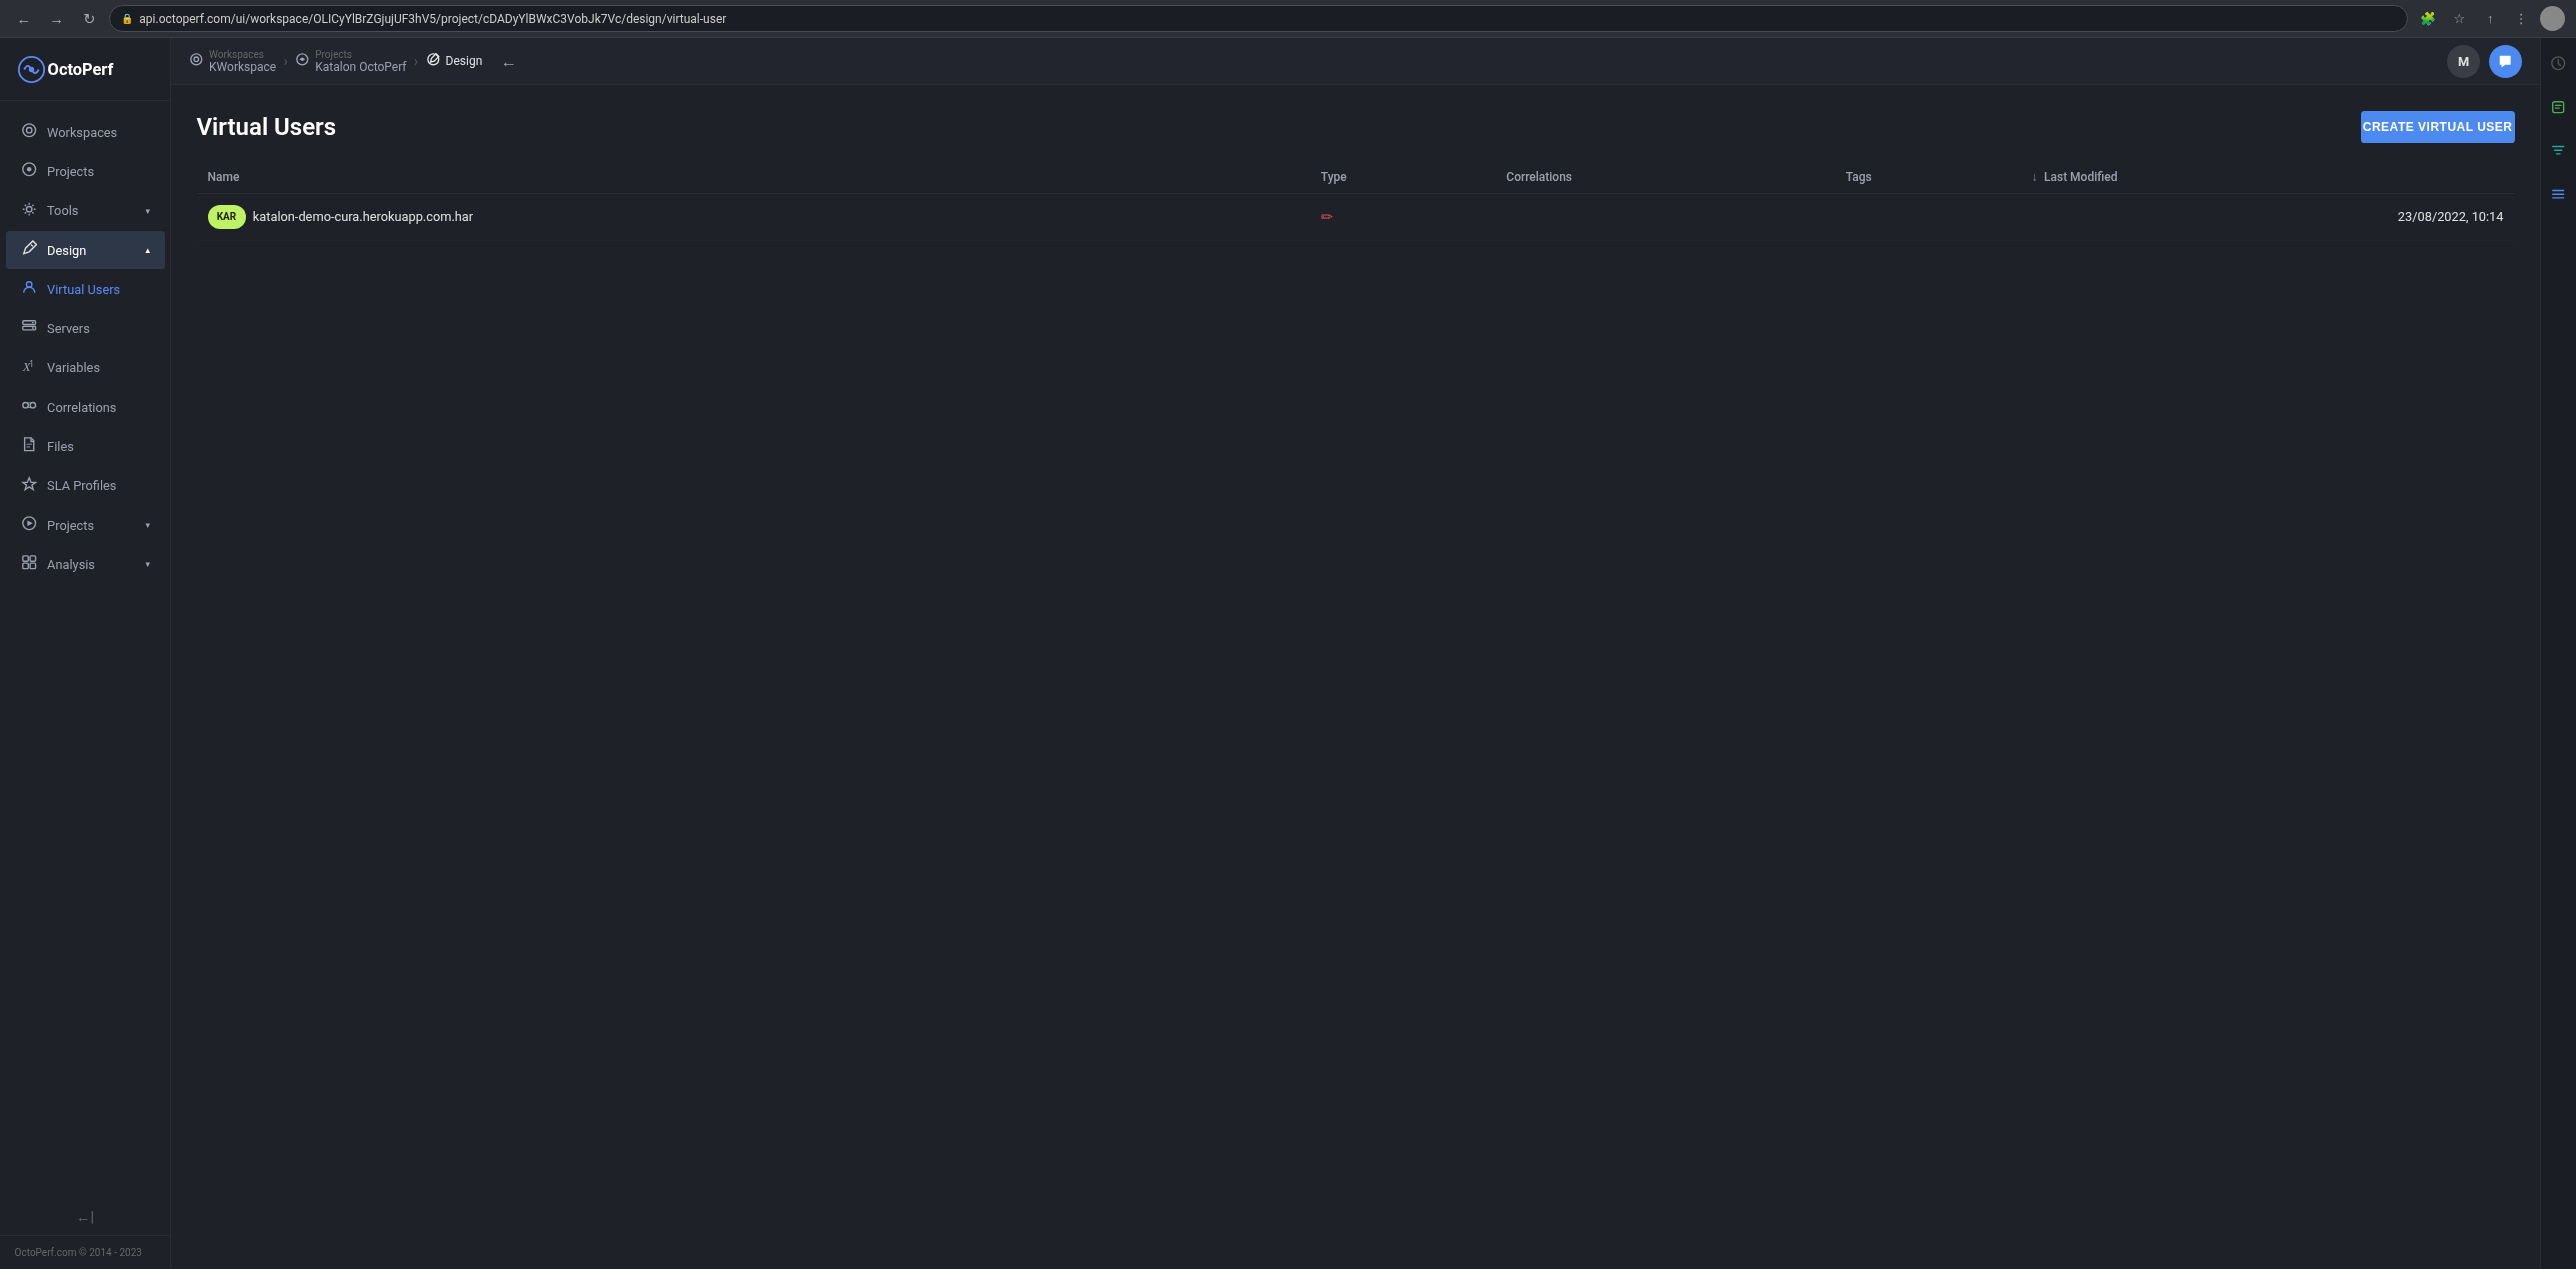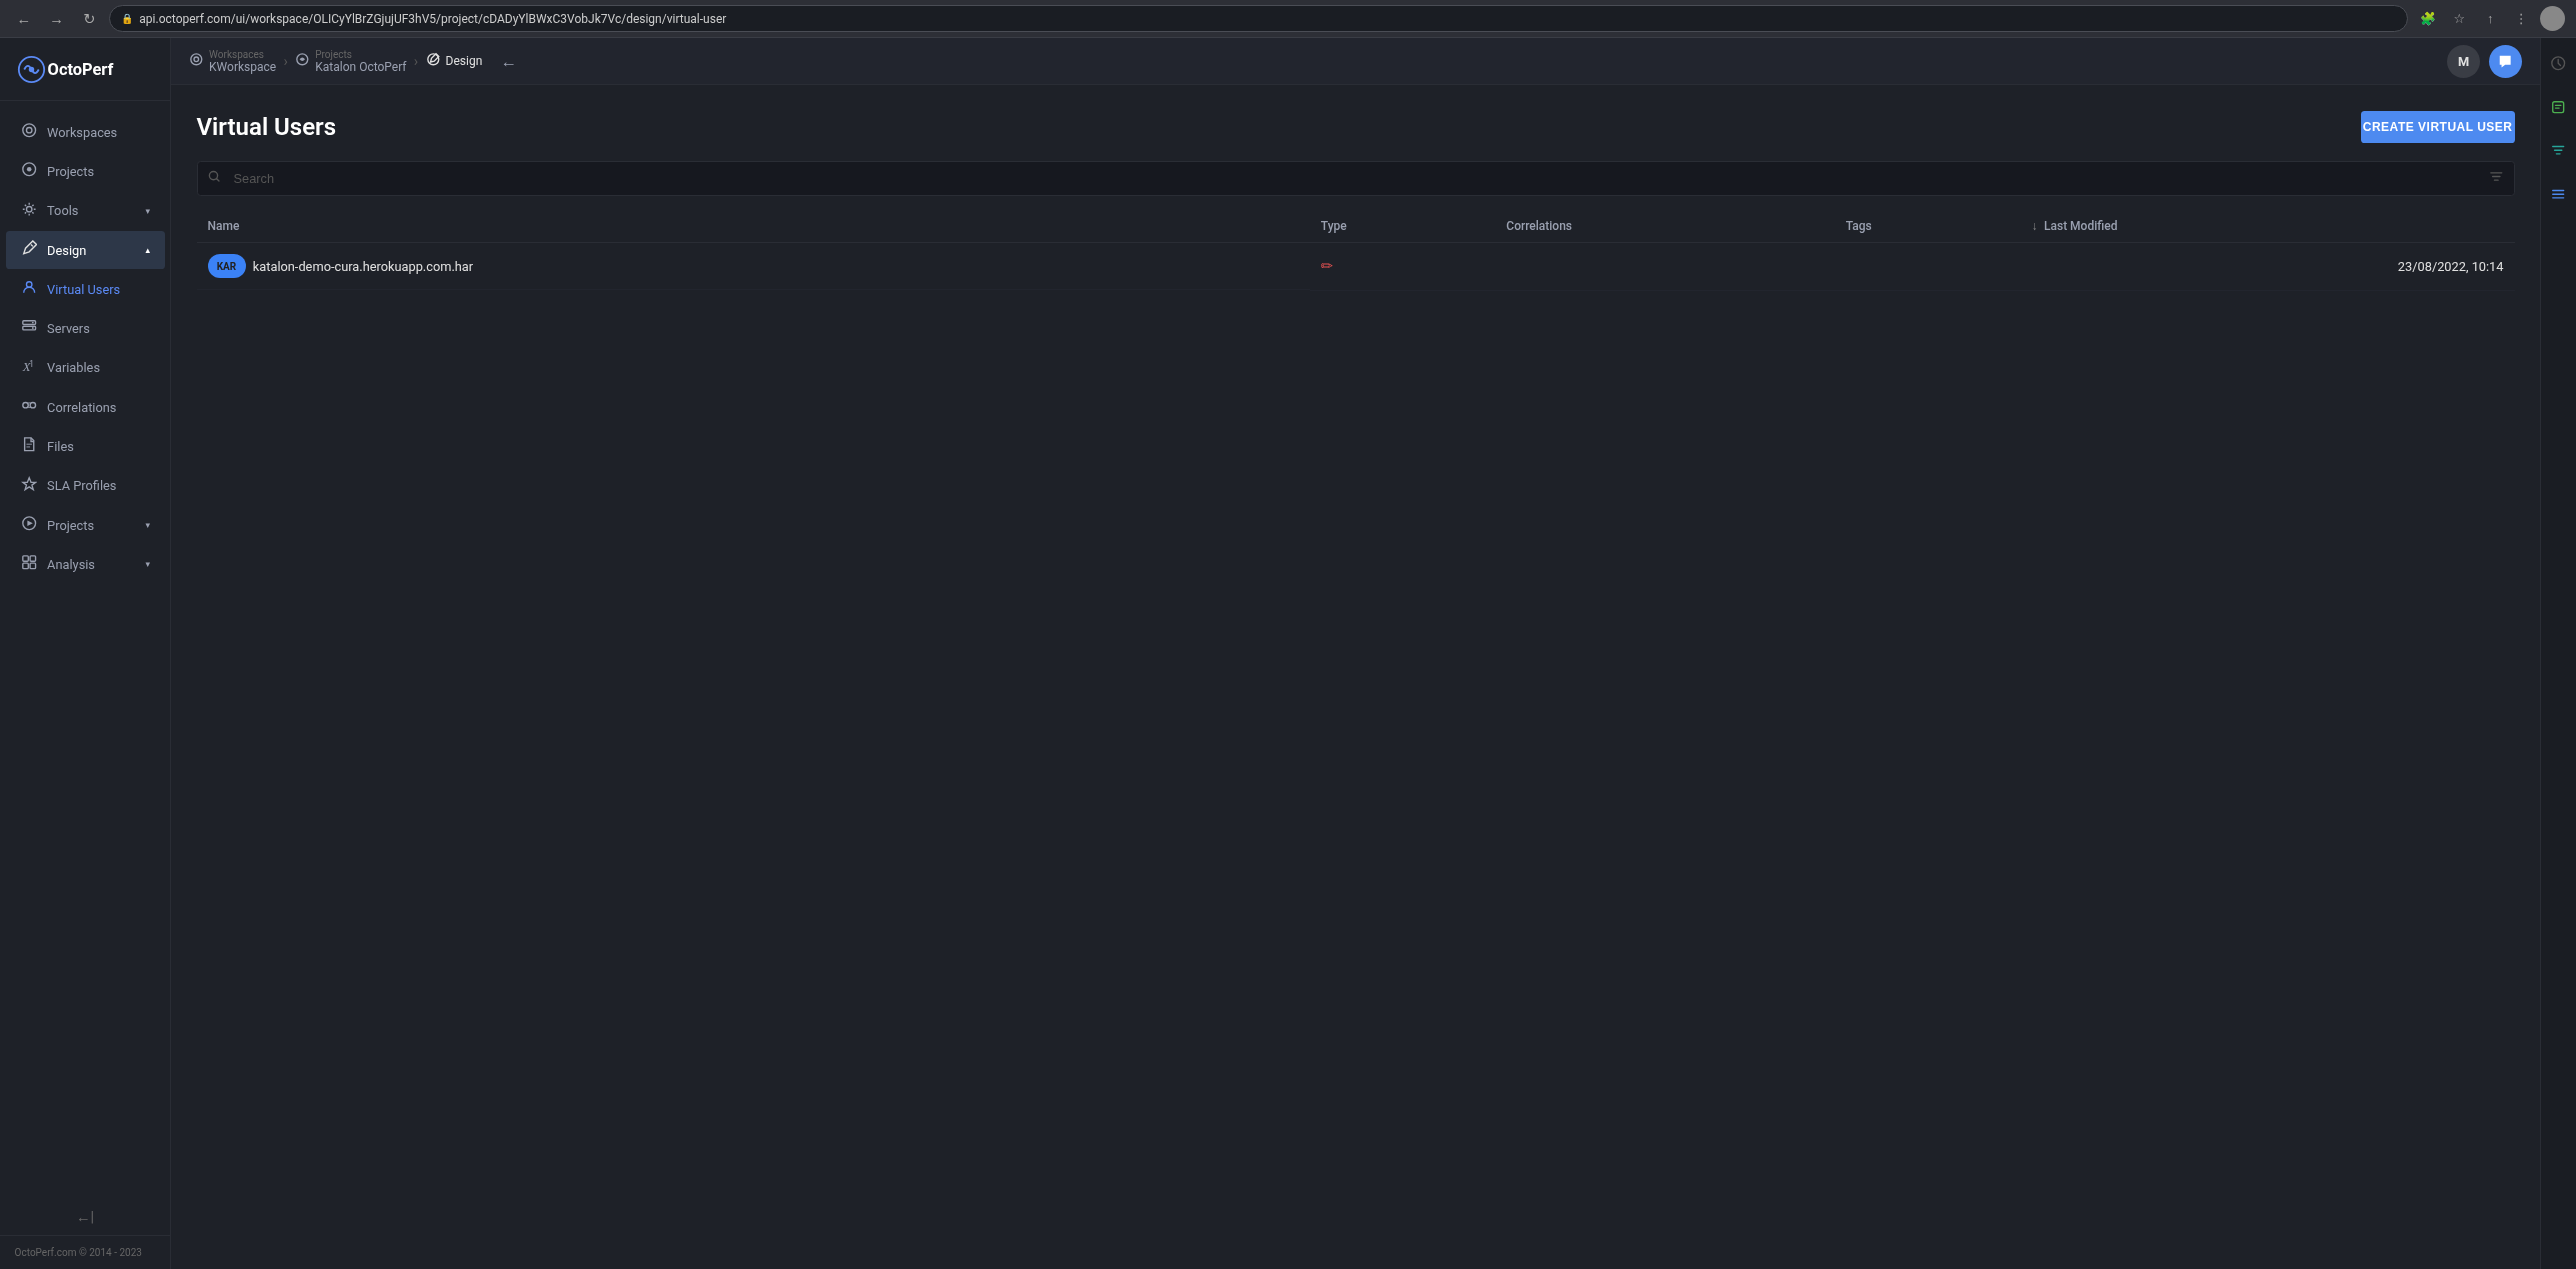--- a/index.html
+++ b/index.html
@@ -557,53 +557,39 @@
         </div>
       </div>
     </div>
 
     <div class="content-area">
       <div class="page-header">
         <h1 class="page-title">Virtual Users</h1>
         <button class="create-btn">CREATE VIRTUAL USER</button>
       </div>
 
-      <div class="search-bar">
-        <span class="search-icon-wrap">
-          <svg width="12.8" height="12.8" viewBox="0 0 14 14" fill="none">
-            <circle cx="6" cy="6" r="4.5" stroke="#555" stroke-width="1.5"></circle>
-            <path d="M9.5 9.5l2.5 2.5" stroke="#555" stroke-width="1.5" stroke-linecap="round"></path>
-          </svg>
-        </span>
-        <input type="text" class="search-input" placeholder="Search" style="">
-        <span class="filter-icon-wrap">
-          <svg width="14.6" height="14.6" viewBox="0 0 16 16" fill="none">
-            <path d="M2 4h12M4 8h8M6 12h4" stroke="#555" stroke-width="1.5" stroke-linecap="round"></path>
-          </svg>
-        </span>
-      </div>
 
       <table class="data-table">
         <thead>
           <tr>
             <th><span>Name</span></th>
             <th><span>Type</span></th>
             <th><span>Correlations</span></th>
             <th><span>Tags</span></th>
             <th class="th-last-modified">
               <span class="sort-icon">↓</span>
               <span>Last Modified</span>
             </th>
           </tr>
         </thead>
         <tbody id="table-body">
 
         <tr>
       <td style="display:flex; align-items:center; gap:7.3px; min-width:274px;">
-        <span style="display:inline-flex;align-items:center;justify-content:center;min-width:38px;height:24px;border-radius:12px;background:#3b82f6;color:#222;font-size:10px;font-weight:700;padding:0 7.3px;">KAR</span>
+        <span style="display:inline-flex;align-items:center;justify-content:center;min-width:38px;height:24px;border-radius:12px;background:#bef264;color:#222;font-size:10px;font-weight:700;padding:0 7.3px;">KAR</span>
         <span>katalon-demo-cura.herokuapp.com.har</span>
       </td>
       <td>
         <span class="edit-icon" style="color:#e05050;">✏</span>
       </td>
       <td></td>
       <td></td>
       <td class="td-last-modified">23/08/2022, 10:14</td>
     </tr>
           </tbody>

